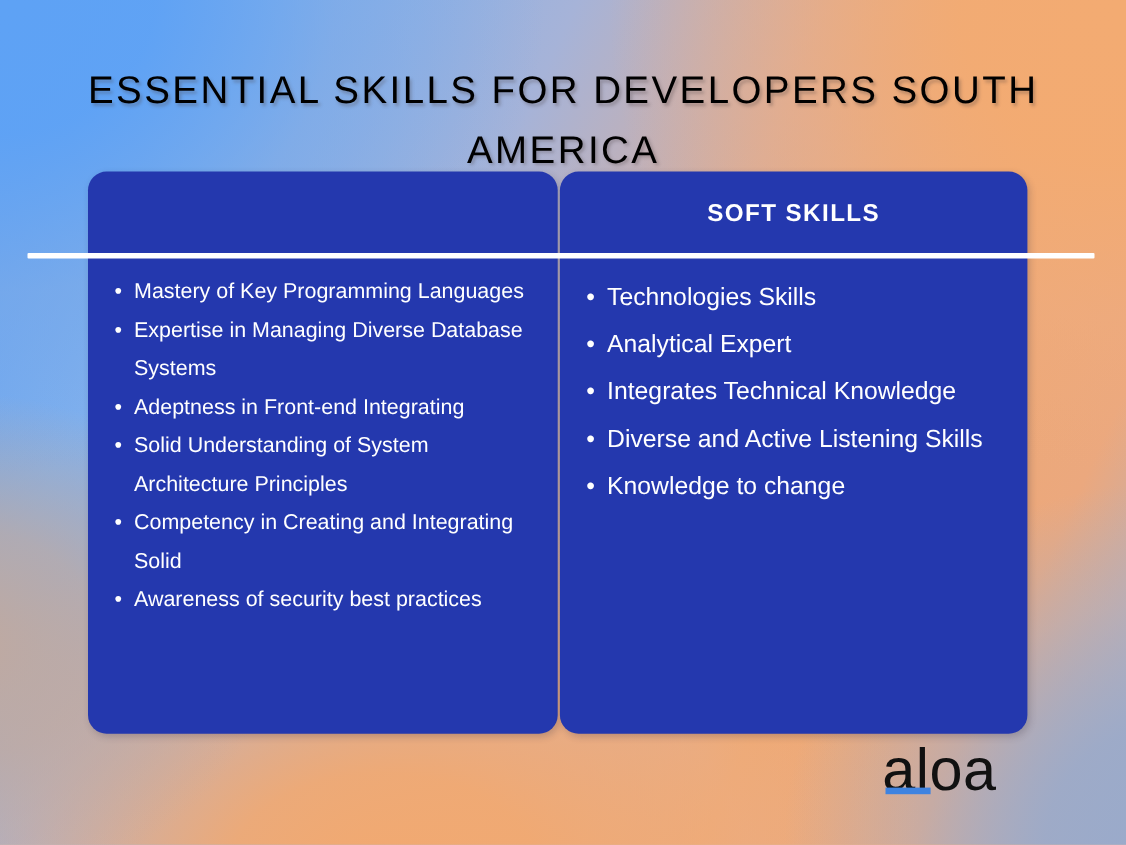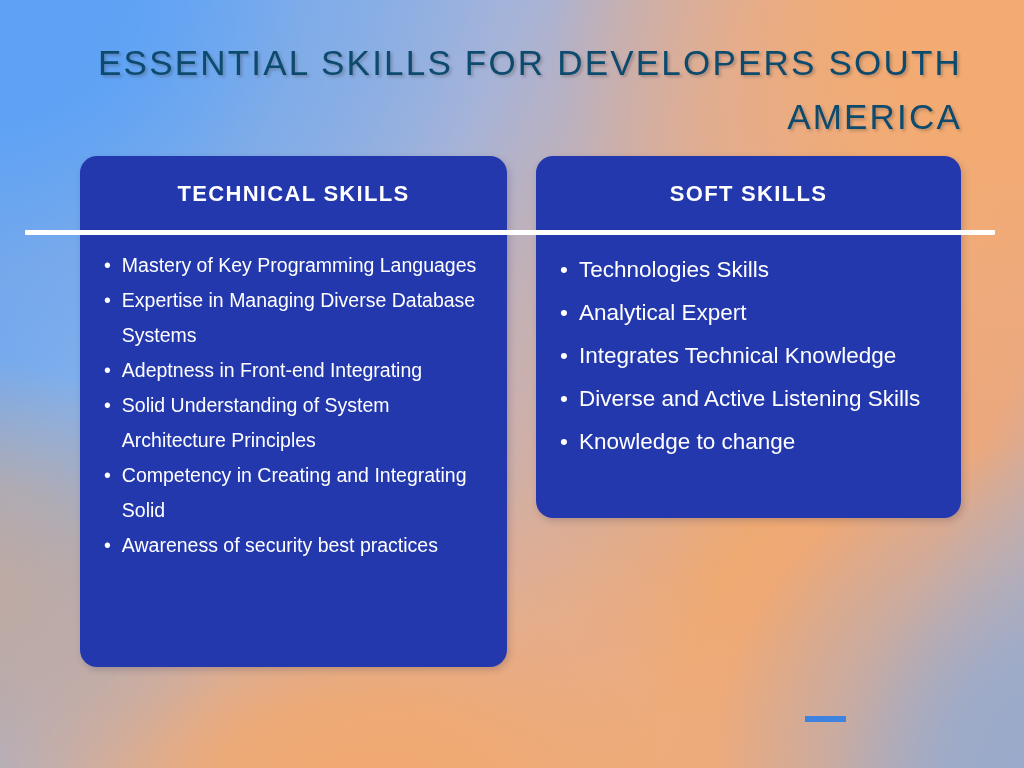--- a/index.html
+++ b/index.html
@@ -59,24 +59,24 @@
   }
   .bg-soft-center {
     background: radial-gradient(ellipse 50% 44% at 50% 48%,
       rgba(200,178,178,0.30) 0%, rgba(200,180,180,0) 70%);
   }
 
   
   .title {
     position: absolute;
     left: 62px;
-    top: 36px;
+    top: 56px;
     width: 900px;
-    text-align: right;
-    color: #0c4a6e;
+    text-align: center;
+    color: #000000;
     font-size: 35px;
     font-weight: 400;
     letter-spacing: 2.2px;
     line-height: 54px;
     text-transform: uppercase;
     text-shadow: 2px 2px 3px rgba(70,60,60,0.32);
     font-family: "Liberation Sans", sans-serif;
   }
 
   
@@ -86,23 +86,23 @@
     background-color: #2438ae;
     border-radius: 17px;
     box-shadow: 2px 3px 7px rgba(40,40,70,0.22);
   }
   #card-technical {
     left: 80px;
     width: 427px;
     height: 511px;
   }
   #card-soft {
-    left: 536px;
+    left: 509px;
     width: 425px;
-    height: 362px;
+    height: 511px;
   }
 
   .card-header {
     position: absolute;
     left: 0;
     top: 0;
     width: 100%;
     height: 76px;
     display: flex;
     align-items: center;
@@ -213,23 +213,20 @@
   <div class="bg-layer bg-blue-tl"></div>
   <div class="bg-layer bg-orange-tr"></div>
   <div class="bg-layer bg-orange-bl"></div>
   <div class="bg-layer bg-blue-br"></div>
   <div class="bg-layer bg-mauve-ml"></div>
   <div class="bg-layer bg-soft-center"></div>
 
   <div class="title">ESSENTIAL SKILLS FOR DEVELOPERS SOUTH AMERICA</div>
 
   <div class="card" id="card-technical">
-    <div class="card-header">
-      <span class="card-header-text">TECHNICAL SKILLS</span>
-    </div>
     <ul class="bullet-list" id="list-technical">
       <li class="bullet-item">
         <span class="bullet-dot">•</span>
         <span class="bullet-text">Mastery of Key Programming Languages</span>
       </li>
       <li class="bullet-item">
         <span class="bullet-dot">•</span>
         <span class="bullet-text">Expertise in Managing Diverse Database Systems</span>
       </li>
       <li class="bullet-item">
@@ -275,16 +272,17 @@
       <li class="bullet-item">
         <span class="bullet-dot">•</span>
         <span class="bullet-text">Knowledge to change</span>
       </li>
     </ul>
   </div>
 
   <div class="rule"></div>
 
   <div class="logo">
+    <span class="logo-word">aloa</span>
     <span class="logo-underline"></span>
   </div>
 
 </div>
 
 </body></html>

